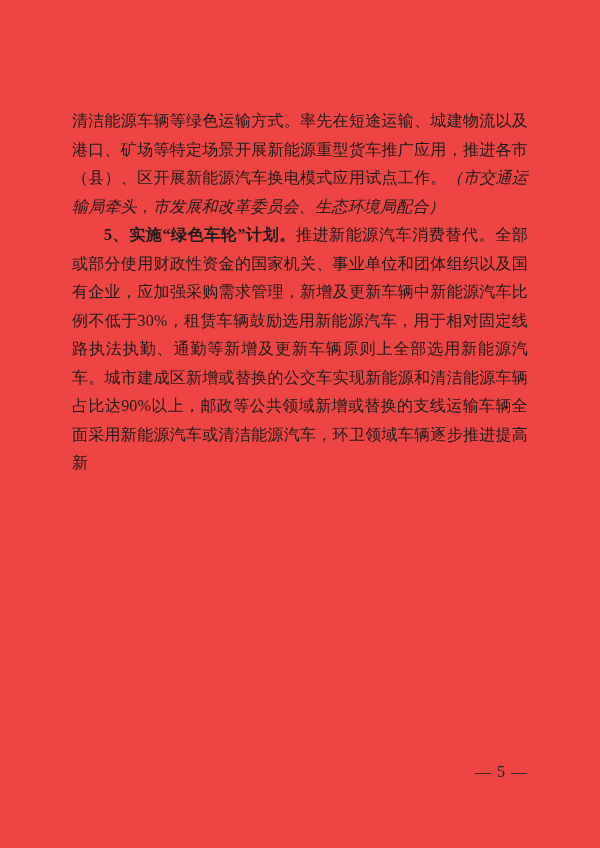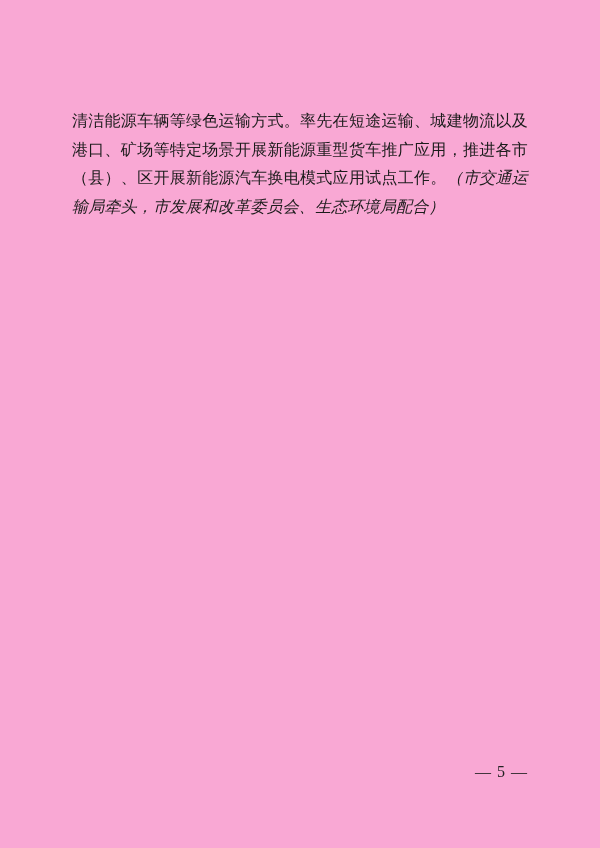--- a/index.html
+++ b/index.html
@@ -8,21 +8,21 @@
   }
   body {
     width: 600px;
     height: 848px;
     background: #ffffff;
   }
   .page {
     position: relative;
     width: 600px;
     height: 848px;
-    background: #f9a8d4;
+    background: #ef4444;
     overflow: hidden;
     font-family: "Liberation Serif", "DejaVu Serif", serif;
     color: #1c1c1c;
   }
   .text-block {
     position: absolute;
     left: 72px;
     top: 107px;
     width: 456px;
     font-size: 16px;
@@ -63,17 +63,18 @@
 </head>
 <body>
 
 <main class="page">
   <section class="text-block">
 
     <p class="para first"><span class="seg-normal">清洁能源车辆等绿色运输方式。率先在短途运输、城建物流以及港口、矿场等特定场景开展新能源重型货车推广应用，推进各市（县）、区开展新能源汽车换电模式应用试点工作。</span><span class="seg-kaiti">（市交通运输局牵头，市发展和改革委员会、生态环境局配合）</span></p>
 
 
 
+    <p class="para"><span class="seg-bold">5、实施“绿色车轮”计划。</span><span class="seg-normal">推进新能源汽车消费替代。全部或部分使用财政性资金的国家机关、事业单位和团体组织以及国有企业，应加强采购需求管理，新增及更新车辆中新能源汽车比例不低于30%，租赁车辆鼓励选用新能源汽车，用于相对固定线路执法执勤、通勤等新增及更新车辆原则上全部选用新能源汽车。城市建成区新增或替换的公交车实现新能源和清洁能源车辆占比达90%以上，邮政等公共领域新增或替换的支线运输车辆全面采用新能源汽车或清洁能源汽车，环卫领域车辆逐步推进提高新</span></p>
 
   </section>
 
   <div class="page-number">— 5 —</div>
 </main>
 
 </body></html>

